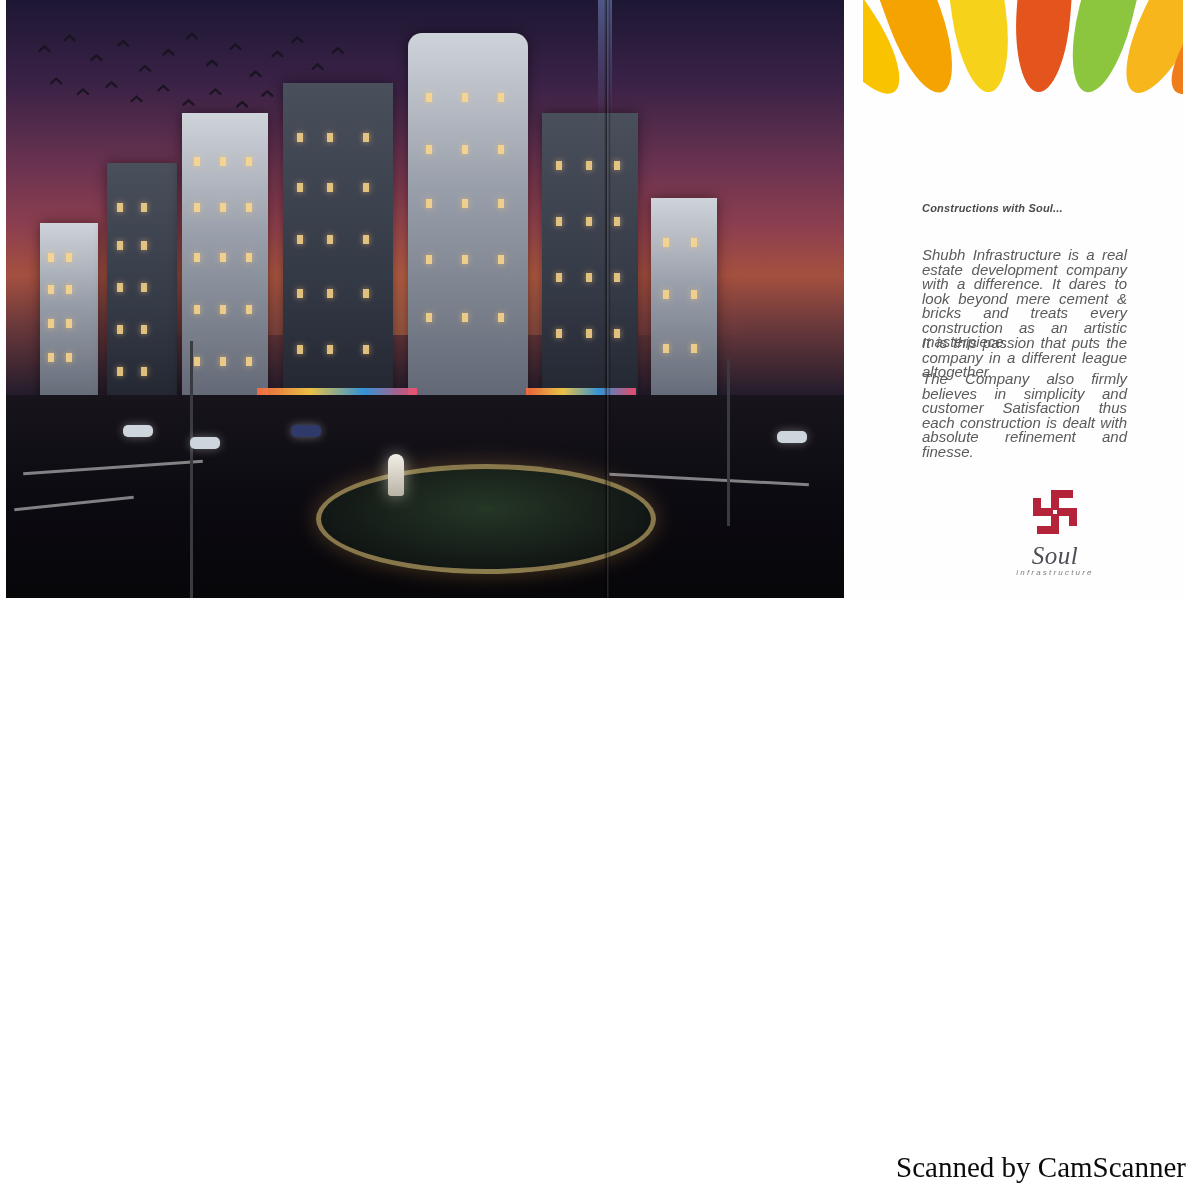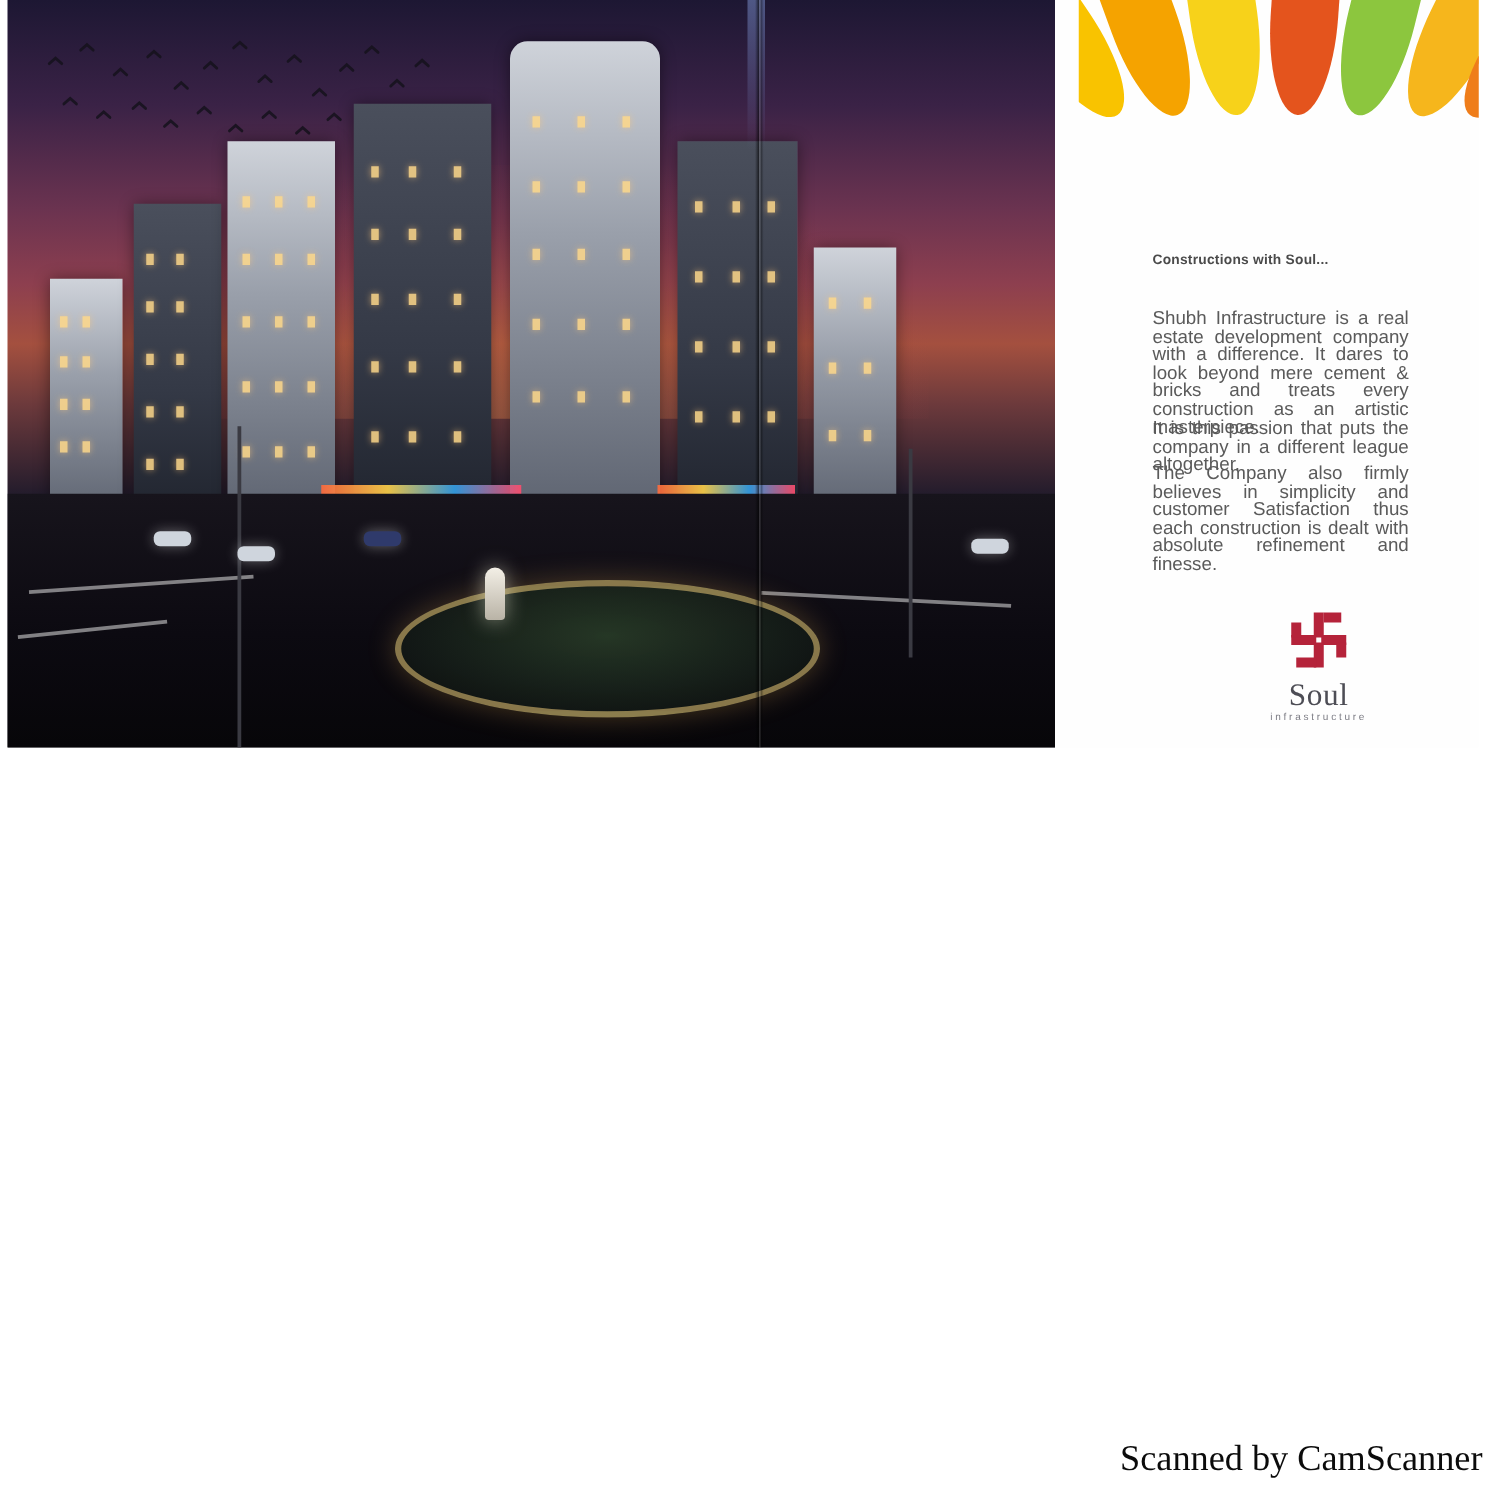--- a/index.html
+++ b/index.html
@@ -16,20 +16,21 @@
   }
 
   
   .scan {
     position: absolute;
     left: 6px;
     top: 0px;
     width: 1177px;
     height: 598px;
     background: #ffffff;
+    font-style: italic;
   }
 
   
   .photo {
     position: absolute;
     left: 0;
     top: 0;
     width: 838px;
     height: 598px;
     overflow: hidden;

